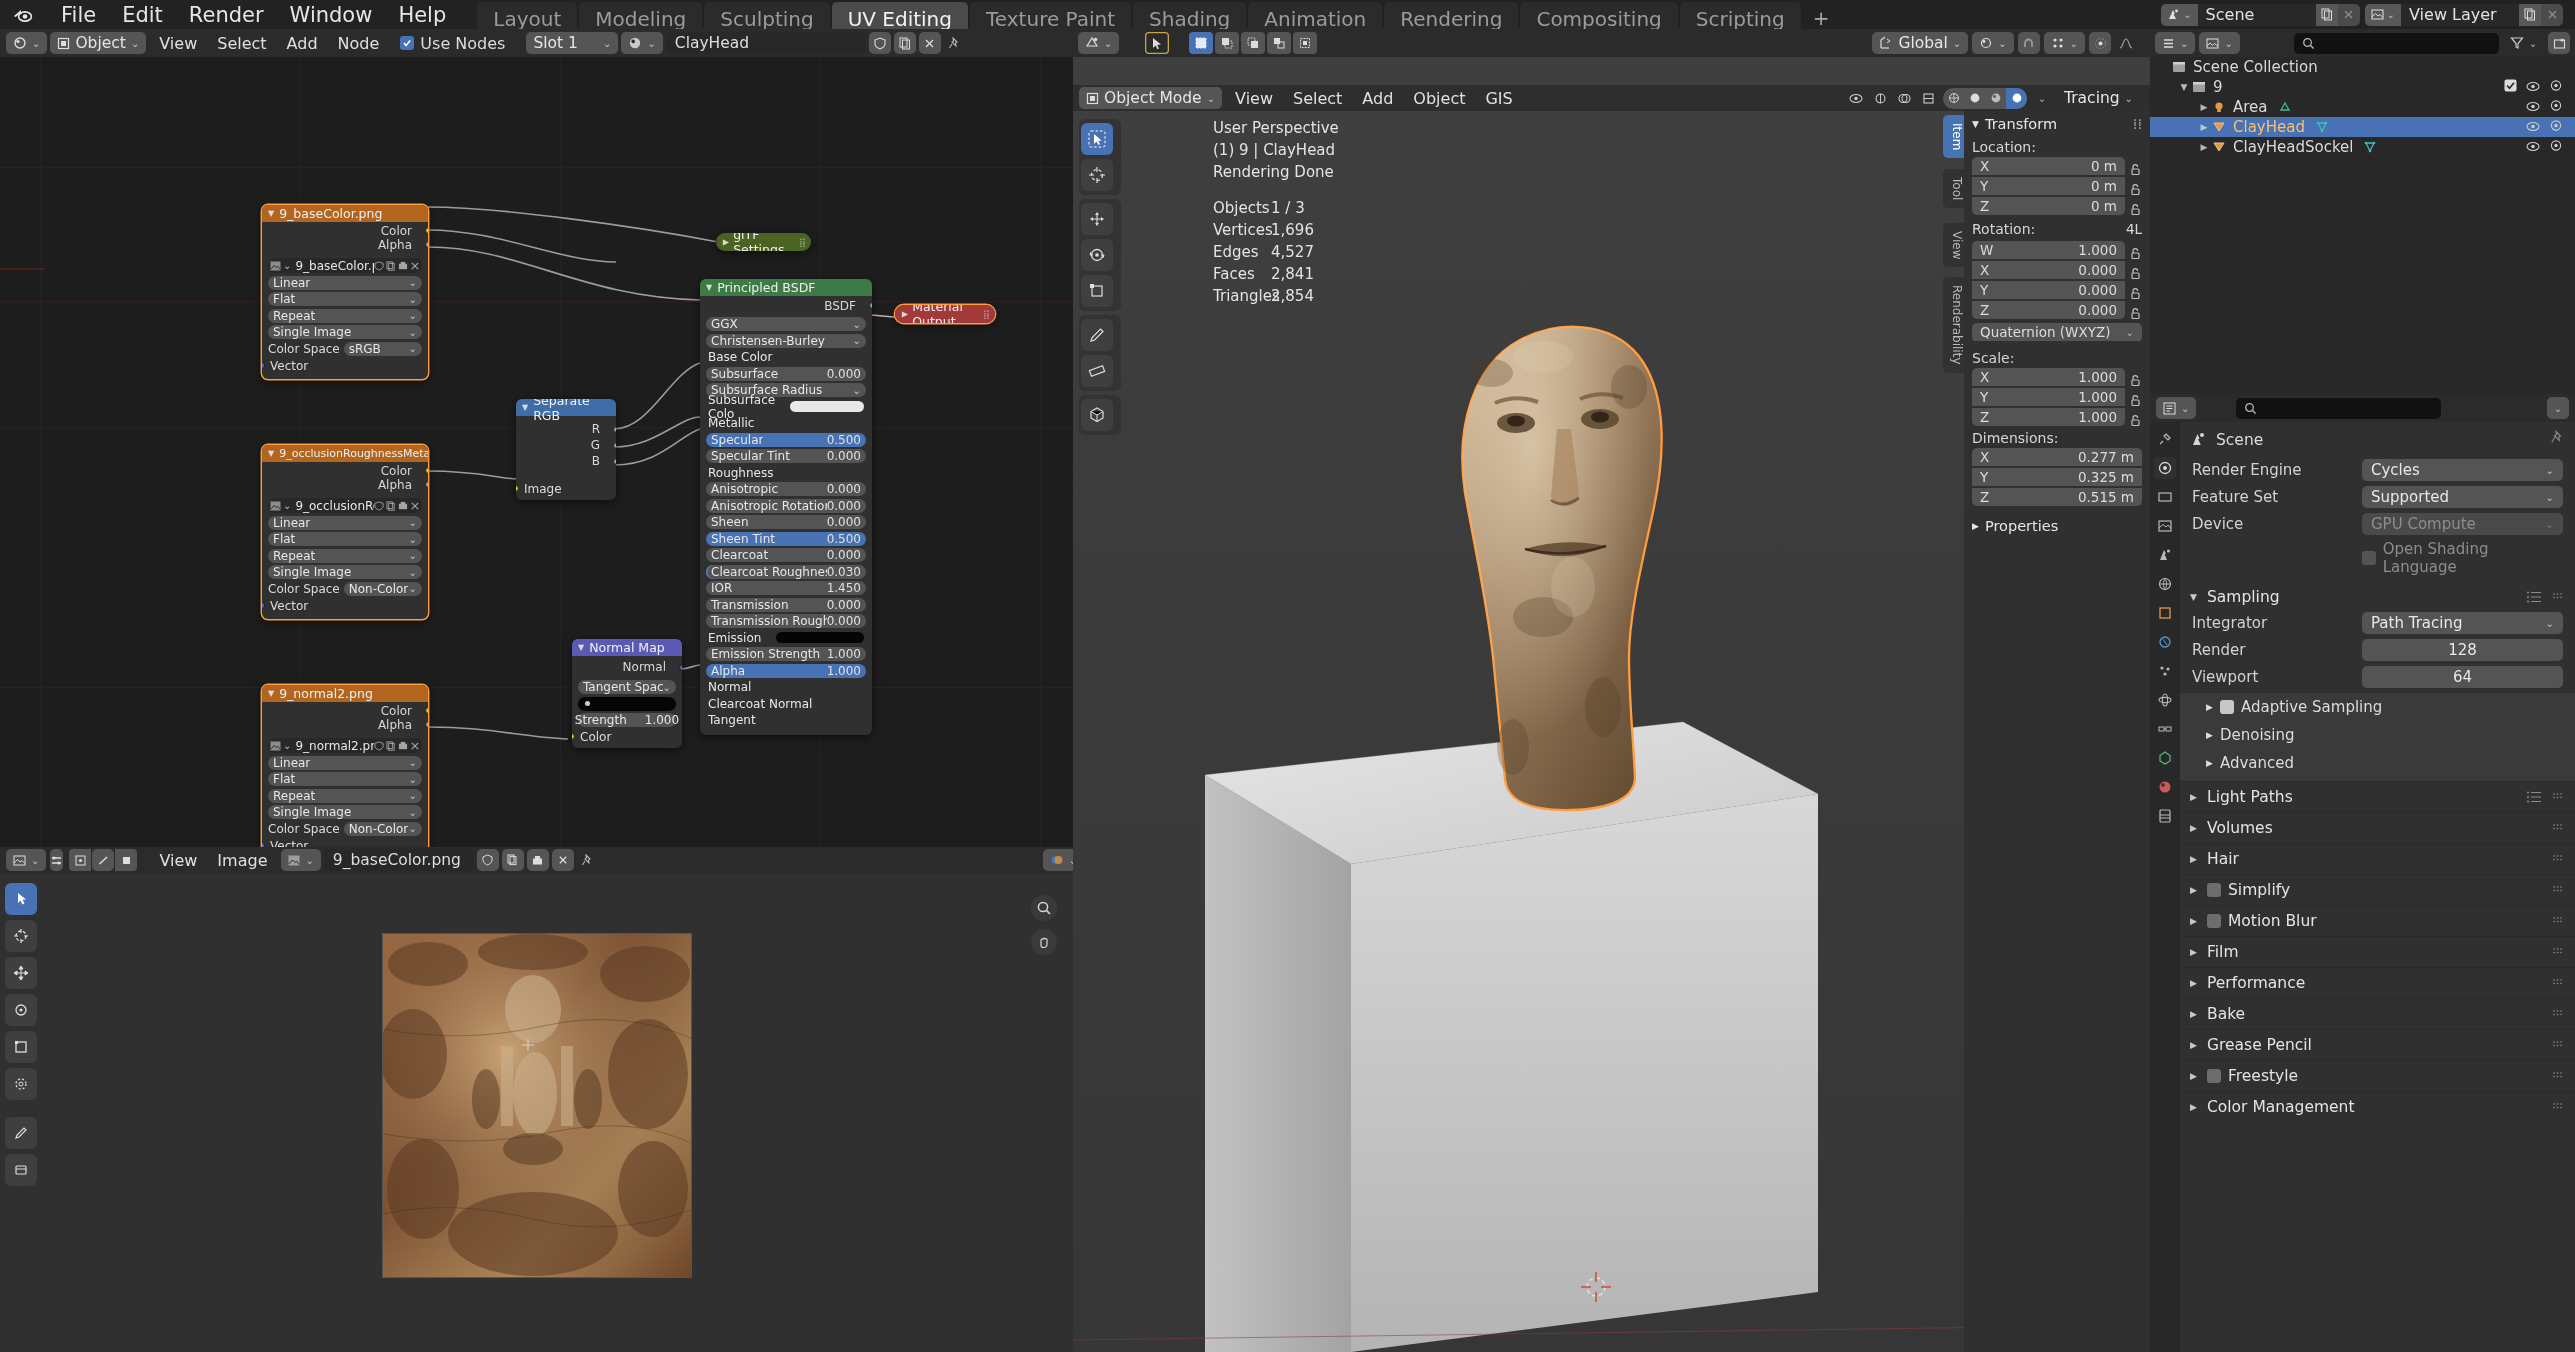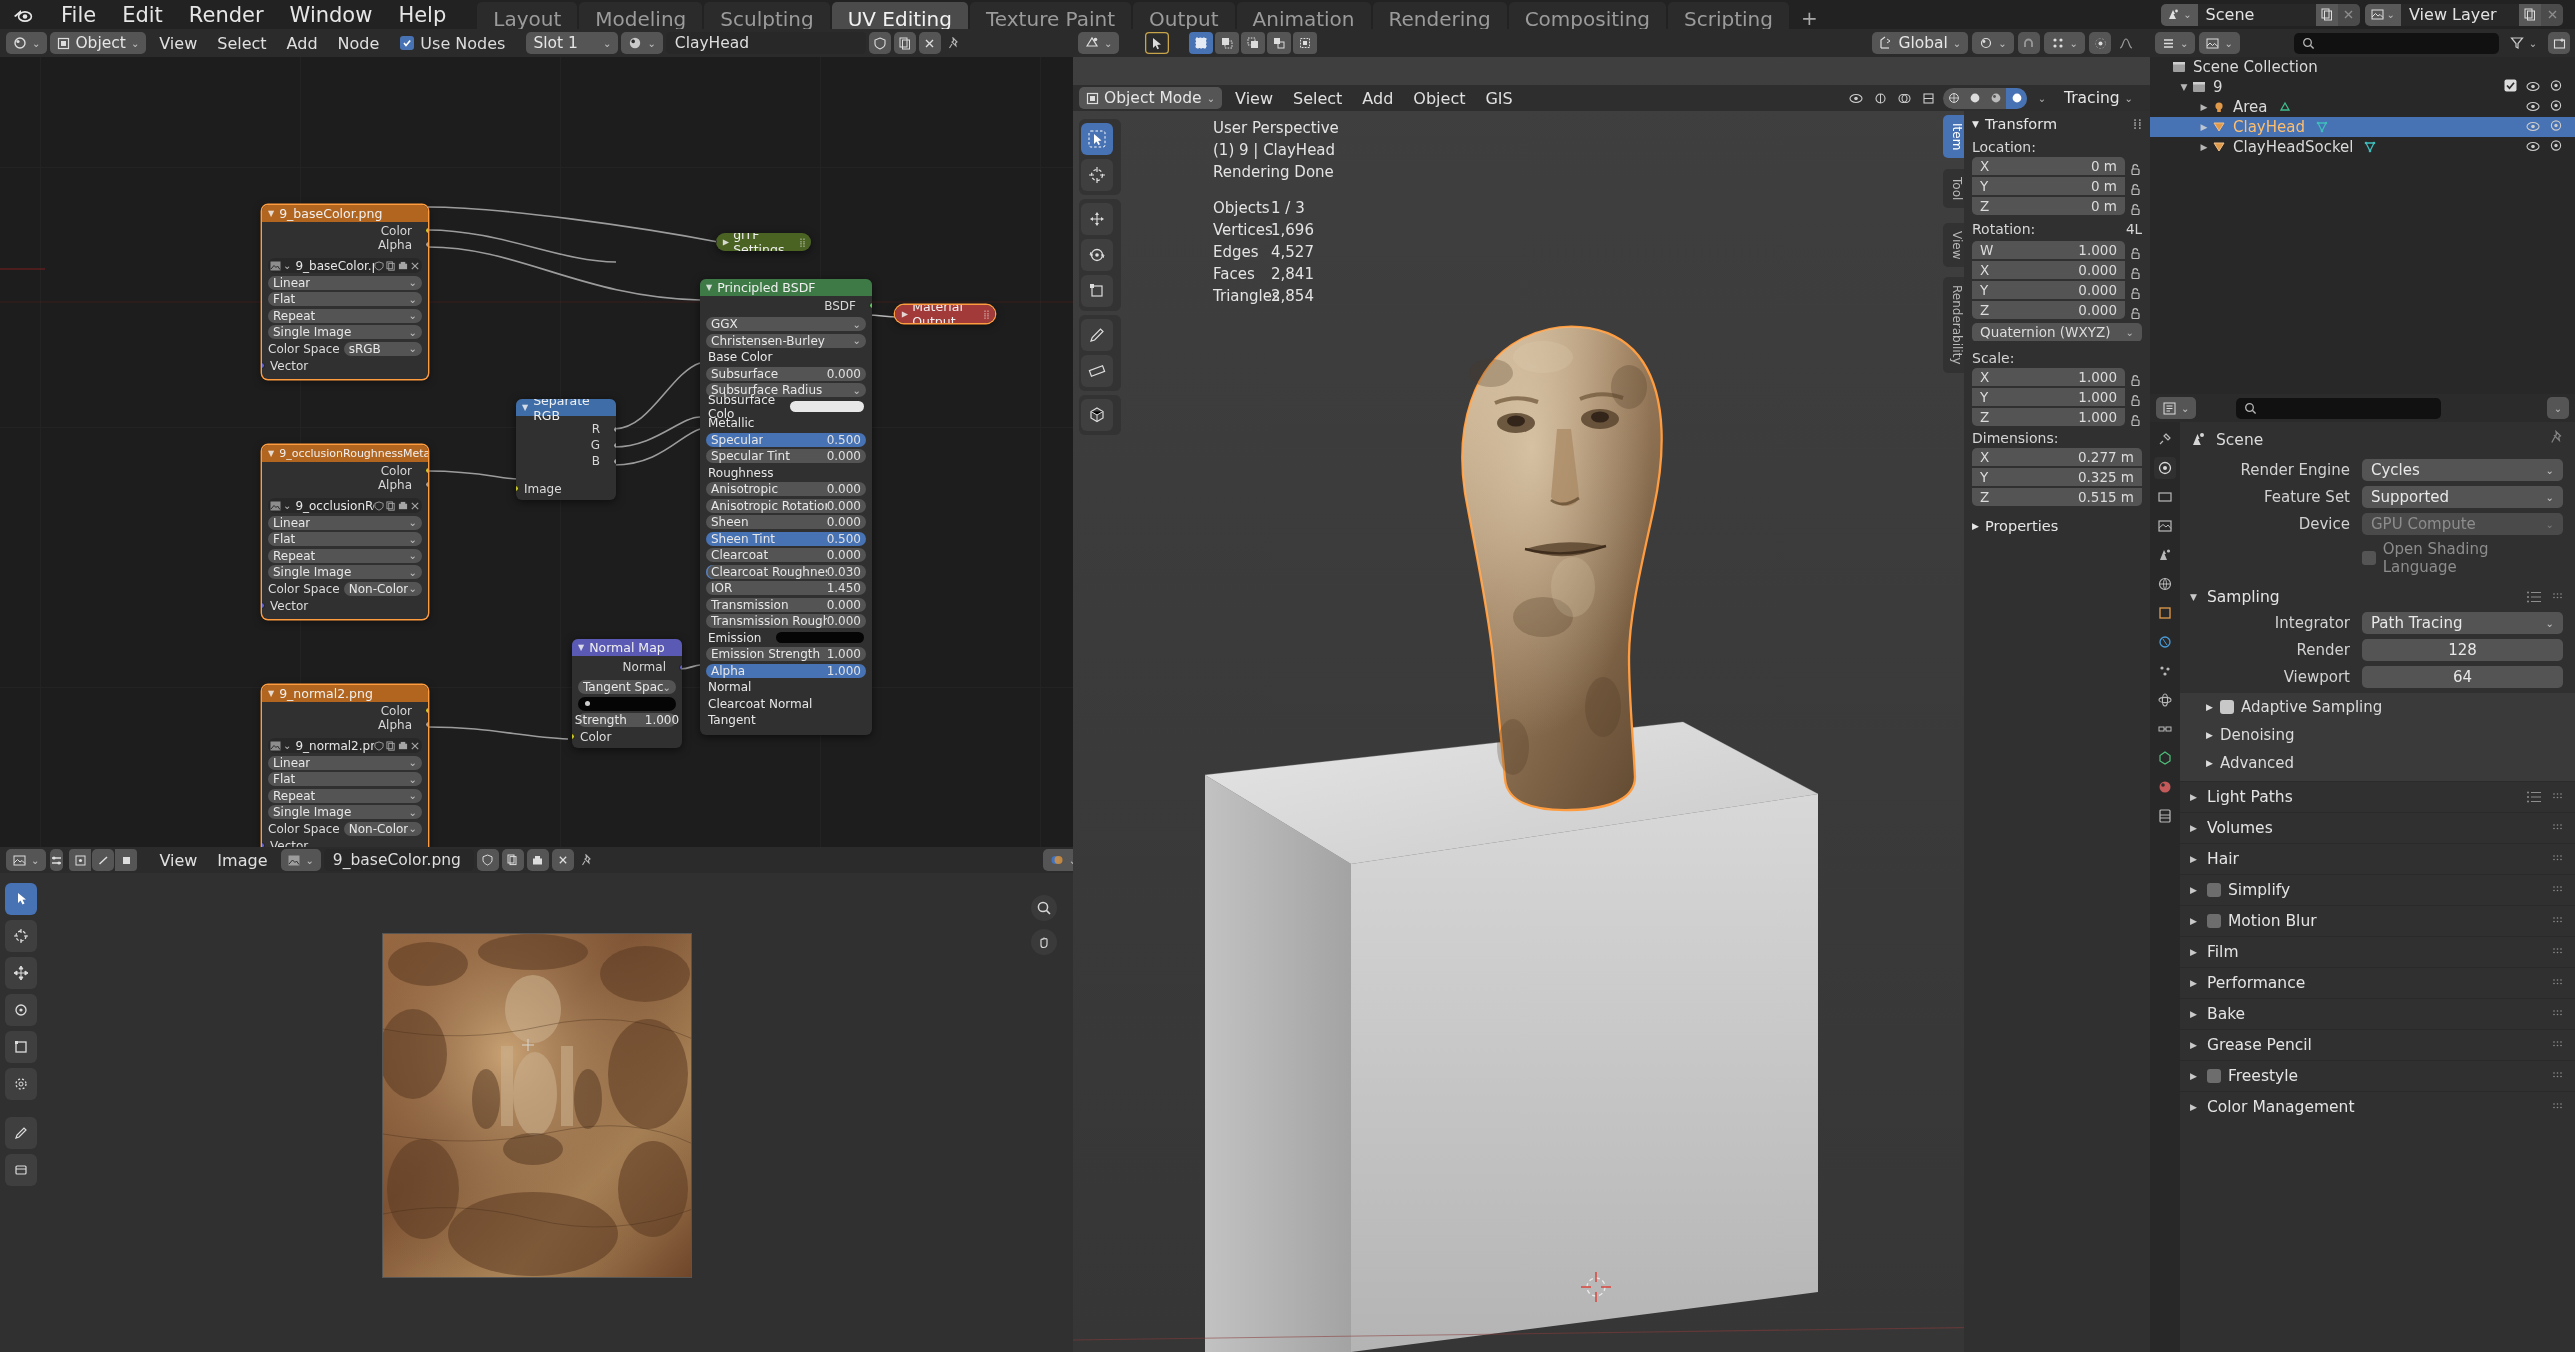--- a/index.html
+++ b/index.html
@@ -150,21 +150,21 @@
   .pr-search { background:#111; border-radius:5px; height:21px; flex:1 1 auto; max-width:205px;
                display:flex; align-items:center; padding:0 8px; gap:6px; }
   .pr-tabs { position:absolute; left:0; top:28px; width:30px; bottom:0; background:#282828;
              padding-top:6px; display:flex; flex-direction:column; align-items:center; gap:7px;}
   .prtab { width:22px; height:22px; display:flex;align-items:center;justify-content:center;
            border-radius:4px; }
   .prtab.on { background:#303030; }
   .pr-body { position:absolute; left:30px; top:28px; right:0; bottom:0; overflow:hidden; }
   .pr-breadcrumb { display:flex; align-items:center; gap:9px; padding:8px 10px 10px 10px; font-size:15.5px;}
   .prow { display:flex; align-items:center; margin:0 12px 5px 12px; height:22px; font-size:15px;}
-  .prow .plabel { flex:0 0 170px; text-align:right; padding-right:12px; color:#d2d2d2; }
+  .prow .plabel { flex:0 0 170px; text-align:left; padding-right:12px; color:#d2d2d2; }
   .prow .pctl { flex:1 1 auto; background:#545454; border-radius:5px; height:22px;
                 display:flex; align-items:center; padding:0 9px; color:#e8e8e8; }
   .prow .pctl.dis { background:#4a4a4a; color:#8d8d8d; }
   .prow .pctl.num { justify-content:center; }
   .prow .pctl .chev { margin-left:auto; }
   .pcheckrow { display:flex; align-items:center; gap:7px; margin:0 12px 6px 182px; font-size:15px; color:#8d8d8d;}
   .cbox { width:14px; height:14px; background:#545454; border-radius:3px; }
   .panel-head { display:flex; align-items:center; gap:7px; padding:6px 10px; font-size:15.5px;
                 color:#e4e4e4; }
   .panel-head .tri { font-size:9px; opacity:.85; width:10px; }
@@ -192,21 +192,21 @@
         <div class="menu-item">Render</div>
         <div class="menu-item">Window</div>
         <div class="menu-item">Help</div>
       </div>
     <div class="wstabs" id="ws-tabs">
         <div class="wstab">Layout</div>
         <div class="wstab">Modeling</div>
         <div class="wstab">Sculpting</div>
         <div class="wstab active">UV Editing</div>
         <div class="wstab">Texture Paint</div>
-        <div class="wstab">Output</div>
+        <div class="wstab">Shading</div>
         <div class="wstab">Animation</div>
         <div class="wstab">Rendering</div>
         <div class="wstab">Compositing</div>
         <div class="wstab">Scripting</div>
         <div class="wstab plus">+</div>
       </div>
 
     <div class="topbar-right">
       <div class="tb-field">
         <div class="tb-icobtn">

